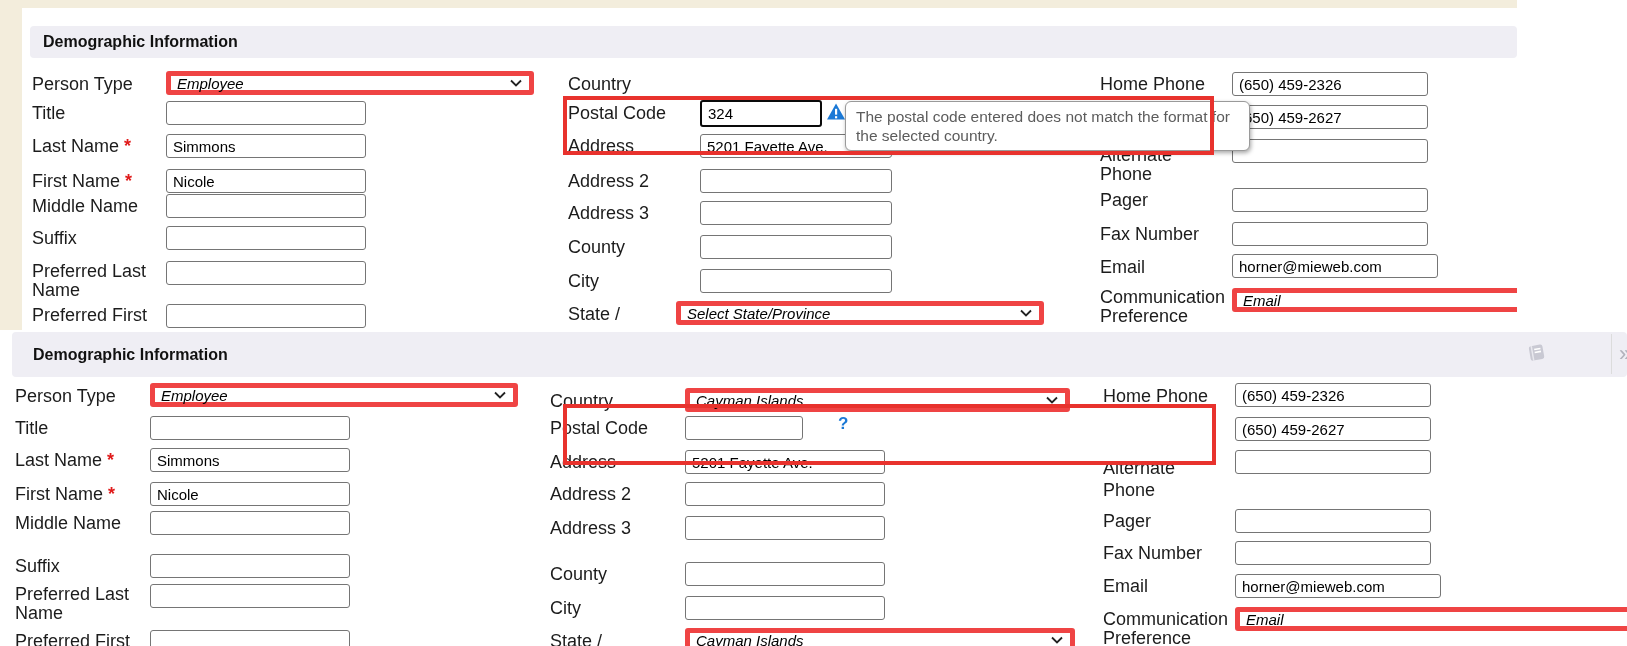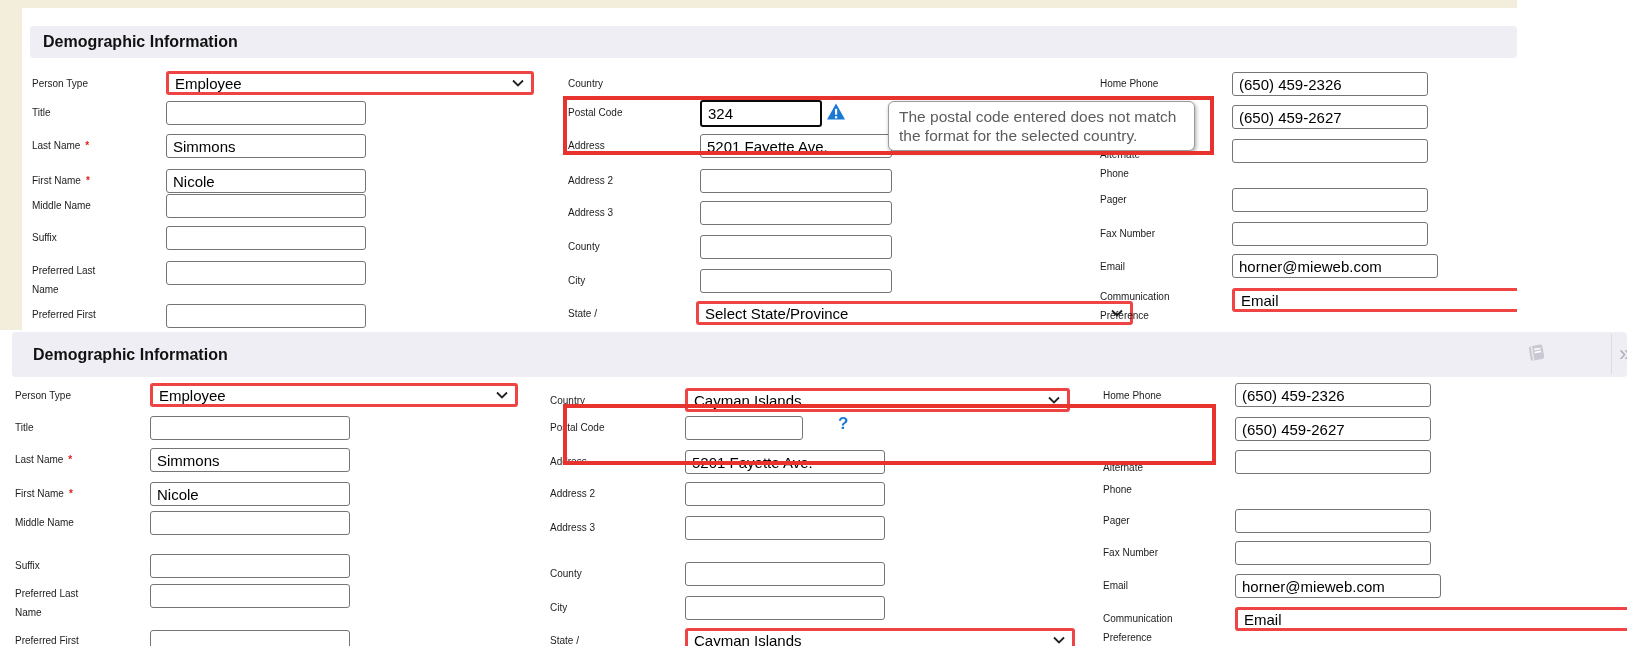--- a/index.html
+++ b/index.html
@@ -14,34 +14,34 @@
 
   .section{position:absolute;overflow:hidden;}
   #s1{left:0;top:0;width:1517px;height:330px;}
   #s2{left:0;top:330px;width:1627px;height:316px;}
 
   .hdr{
     position:absolute;background:#efeef4;border-radius:4px;
     font-size:16px;font-weight:bold;color:#111;
     display:flex;align-items:center;padding-left:13px;box-sizing:border-box;
   }
-  .lbl{position:absolute;font-size:10px;color:#1c1c1c;white-space:nowrap;line-height:16px;}
+  .lbl{position:absolute;font-size:18px;color:#1c1c1c;white-space:nowrap;line-height:16px;}
   .req{color:#e01b1b;font-weight:bold;margin-left:5px;}
   .inp{
     position:absolute;height:24px;box-sizing:border-box;
     border:1px solid #757575;border-radius:3px;background:#fff;
     font-family:"Liberation Sans","DejaVu Sans",sans-serif;
     font-size:15px;color:#000;padding:0 6px;outline:none;
   }
   .inp.focused{border:2px solid #0a0a0a;height:27px;}
   .sel{
     position:absolute;height:24px;box-sizing:border-box;
-    border:3px solid #ef4444;border-radius:3px;background:#fff;
+    border:5px solid #ef4444;border-radius:3px;background:#fff;
     display:flex;align-items:center;justify-content:space-between;
-    padding:0 7px 0 6px;font-size:15px;color:#000;cursor:default;
+    padding:0 7px 0 6px;font-size:15px;color:#000;cursor:default;font-style:italic;
   }
   .chev{flex:0 0 auto;margin-left:6px;}
   .tooltip{
     position:absolute;background:#fff;border:1px solid #9a9a9a;border-radius:6px;
     box-shadow:1px 2px 4px rgba(0,0,0,.35);
     padding:5px 10px;font-size:15.5px;line-height:19px;color:#5c5c5c;
     box-sizing:border-box;z-index:9;
   }
   .redbox{position:absolute;border:4px solid #e8322d;z-index:10;pointer-events:none;box-sizing:border-box;}
   .warn-icon{position:absolute;z-index:3;}
@@ -111,21 +111,21 @@
   <span class="lbl" style="left:568px;top:205px">Address 3</span>
   <input class="inp" style="left: 700px; top: 201px; width: 192px;" readonly="" value="">
 
   <span class="lbl" style="left:568px;top:239px">County</span>
   <input class="inp" style="left: 700px; top: 235px; width: 192px;" readonly="" value="">
 
   <span class="lbl" style="left:568px;top:273px">City</span>
   <input class="inp" style="left: 700px; top: 269px; width: 192px;" readonly="" value="">
 
   <span class="lbl" style="left:568px;top:306px">State /</span>
-  <div class="sel" style="left:696px;top:301px;width:437px">
+  <div class="sel" style="left:676px;top:301px;width:368px">
     <span>Select State/Province</span>
     <svg class="chev" width="12" height="8" viewBox="0 0 12 8">
         <path d="M1 1.5 L6 6.5 L11 1.5" stroke="#222" stroke-width="1.8" fill="none"></path>
       </svg>
   </div>
 
   <span class="lbl" style="left:1100px;top:76px">Home Phone</span>
   <input class="inp" style="left: 1232px; top: 72px; width: 196px;" readonly="" value="(650) 459-2326">
 
   <input class="inp" style="left: 1232px; top: 105px; width: 196px;" readonly="" value="(650) 459-2627">
@@ -142,21 +142,21 @@
 
   <span class="lbl" style="left:1100px;top:259px">Email</span>
   <input class="inp" style="left: 1232px; top: 254px; width: 206px;" readonly="" value="horner@mieweb.com">
 
   <span class="lbl" style="left:1100px;top:289px">Communication</span>
   <span class="lbl" style="left:1100px;top:308px">Preference</span>
   <div class="sel" style="left:1232px;top:288px;width:292px">
     <span>Email</span>
   </div>
 
-  <div class="tooltip" style="left:888px;top:101px;width:307px">
+  <div class="tooltip" style="left:845px;top:101px;width:405px">
     <span>The postal code entered does not match the format for the selected country.</span>
   </div>
   <div class="redbox" style="left:563px;top:96px;width:651px;height:59px"></div>
 </div>
 
 <div class="section" id="s2">
 
   <div class="hdr" style="left:12px;top:2px;width:1615px;height:45px;padding-left:21px">
     <span>Demographic Information</span>
   </div>

